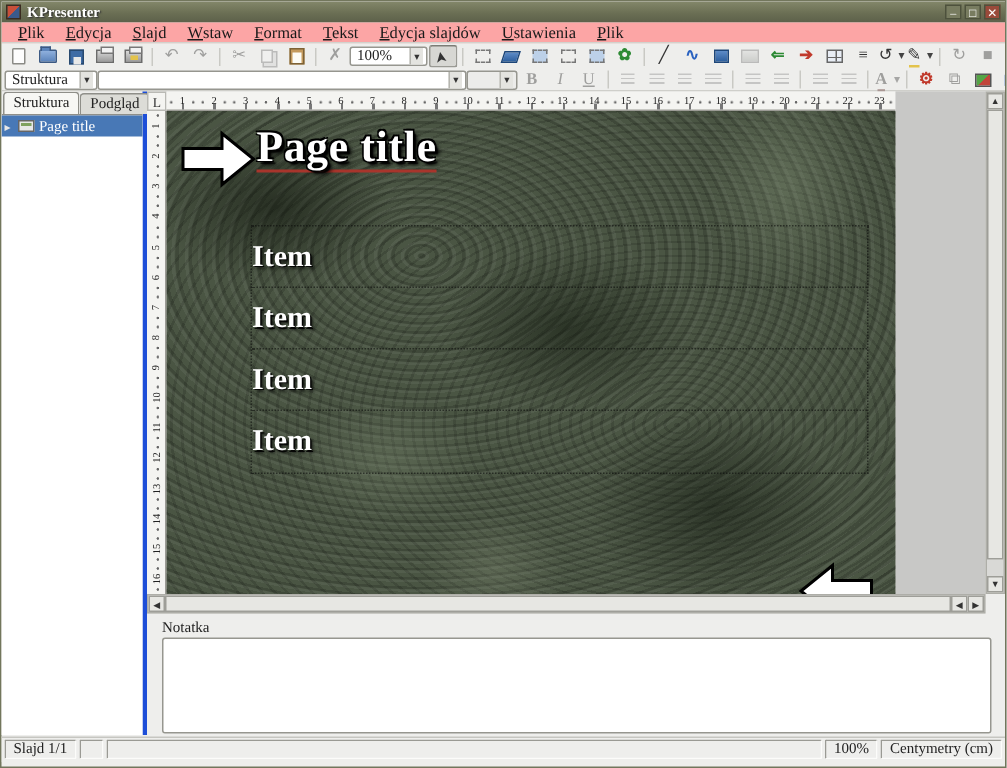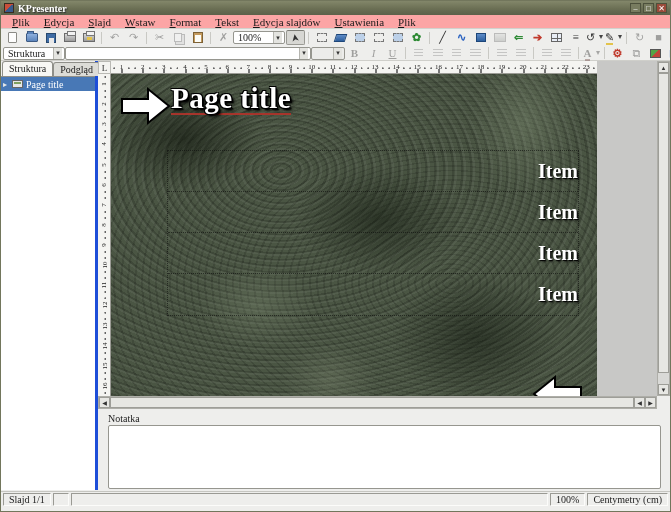--- a/index.html
+++ b/index.html
@@ -113,21 +113,21 @@
       repeating-radial-gradient(ellipse 200px 140px at 35% 30%, rgba(0,0,0,.15) 0 2px, rgba(255,255,255,.05) 3px 5px, transparent 5px 9px),
       repeating-radial-gradient(ellipse 180px 120px at 70% 65%, rgba(0,0,0,.13) 0 2px, transparent 2px 7px); }
   .outline-text { color:#fff; font-weight:bold;
     text-shadow:-1px -1px 0 #000, 1px -1px 0 #000, -1px 1px 0 #000, 1px 1px 0 #000, 2px 2px 1px #000, 3px 3px 3px rgba(0,0,0,.8); }
   .slide-title { position:absolute; left:60px; top:9px; font-size:29px; letter-spacing:.5px;
     border-bottom:2px solid #a8352c; padding-bottom:0; line-height:1.05; }
   .arrow-right-shape, .arrow-left-shape { position:absolute; }
   .arrow-right-shape { left:9px; top:12px; }
   .arrow-left-shape { left:420px; top:300px; }
   .item-box { position:absolute; left:56px; top:76px; width:412px; border:1px dotted rgba(10,10,10,.55); }
-  .item-row { height:41px; display:flex; align-items:center; justify-content:flex-end; border-bottom:1px dotted rgba(10,10,10,.55); }
+  .item-row { height:41px; display:flex; align-items:center; justify-content:flex-start; border-bottom:1px dotted rgba(10,10,10,.55); }
   .item-row:last-child { border-bottom:none; }
   .item-text { color:#fff; font-weight:bold; font-size:20px; text-shadow:1px 1px 0 rgba(0,0,0,.85), 2px 2px 2px rgba(0,0,0,.6); }
   .slide-footer { position:absolute; left:222px; top:297px; font-size:31px; white-space:nowrap; }
 
   
   .vscroll { position:absolute; left:656px; top:60px; width:13px; height:335px; background:#d9d9d6; border:1px solid #aeaea8; }
   .hscroll { position:absolute; left:97px; top:395px; width:559px; height:13px; background:#d9d9d6; border:1px solid #aeaea8; display:flex; }
   .sbtn { width:11px; height:11px; background:#e7e7e3; border:1px solid #9e9e98; font-size:6px; color:#333;
     display:flex; align-items:center; justify-content:center; flex:0 0 auto; }
   .vscroll .sbtn { width:100%; }

